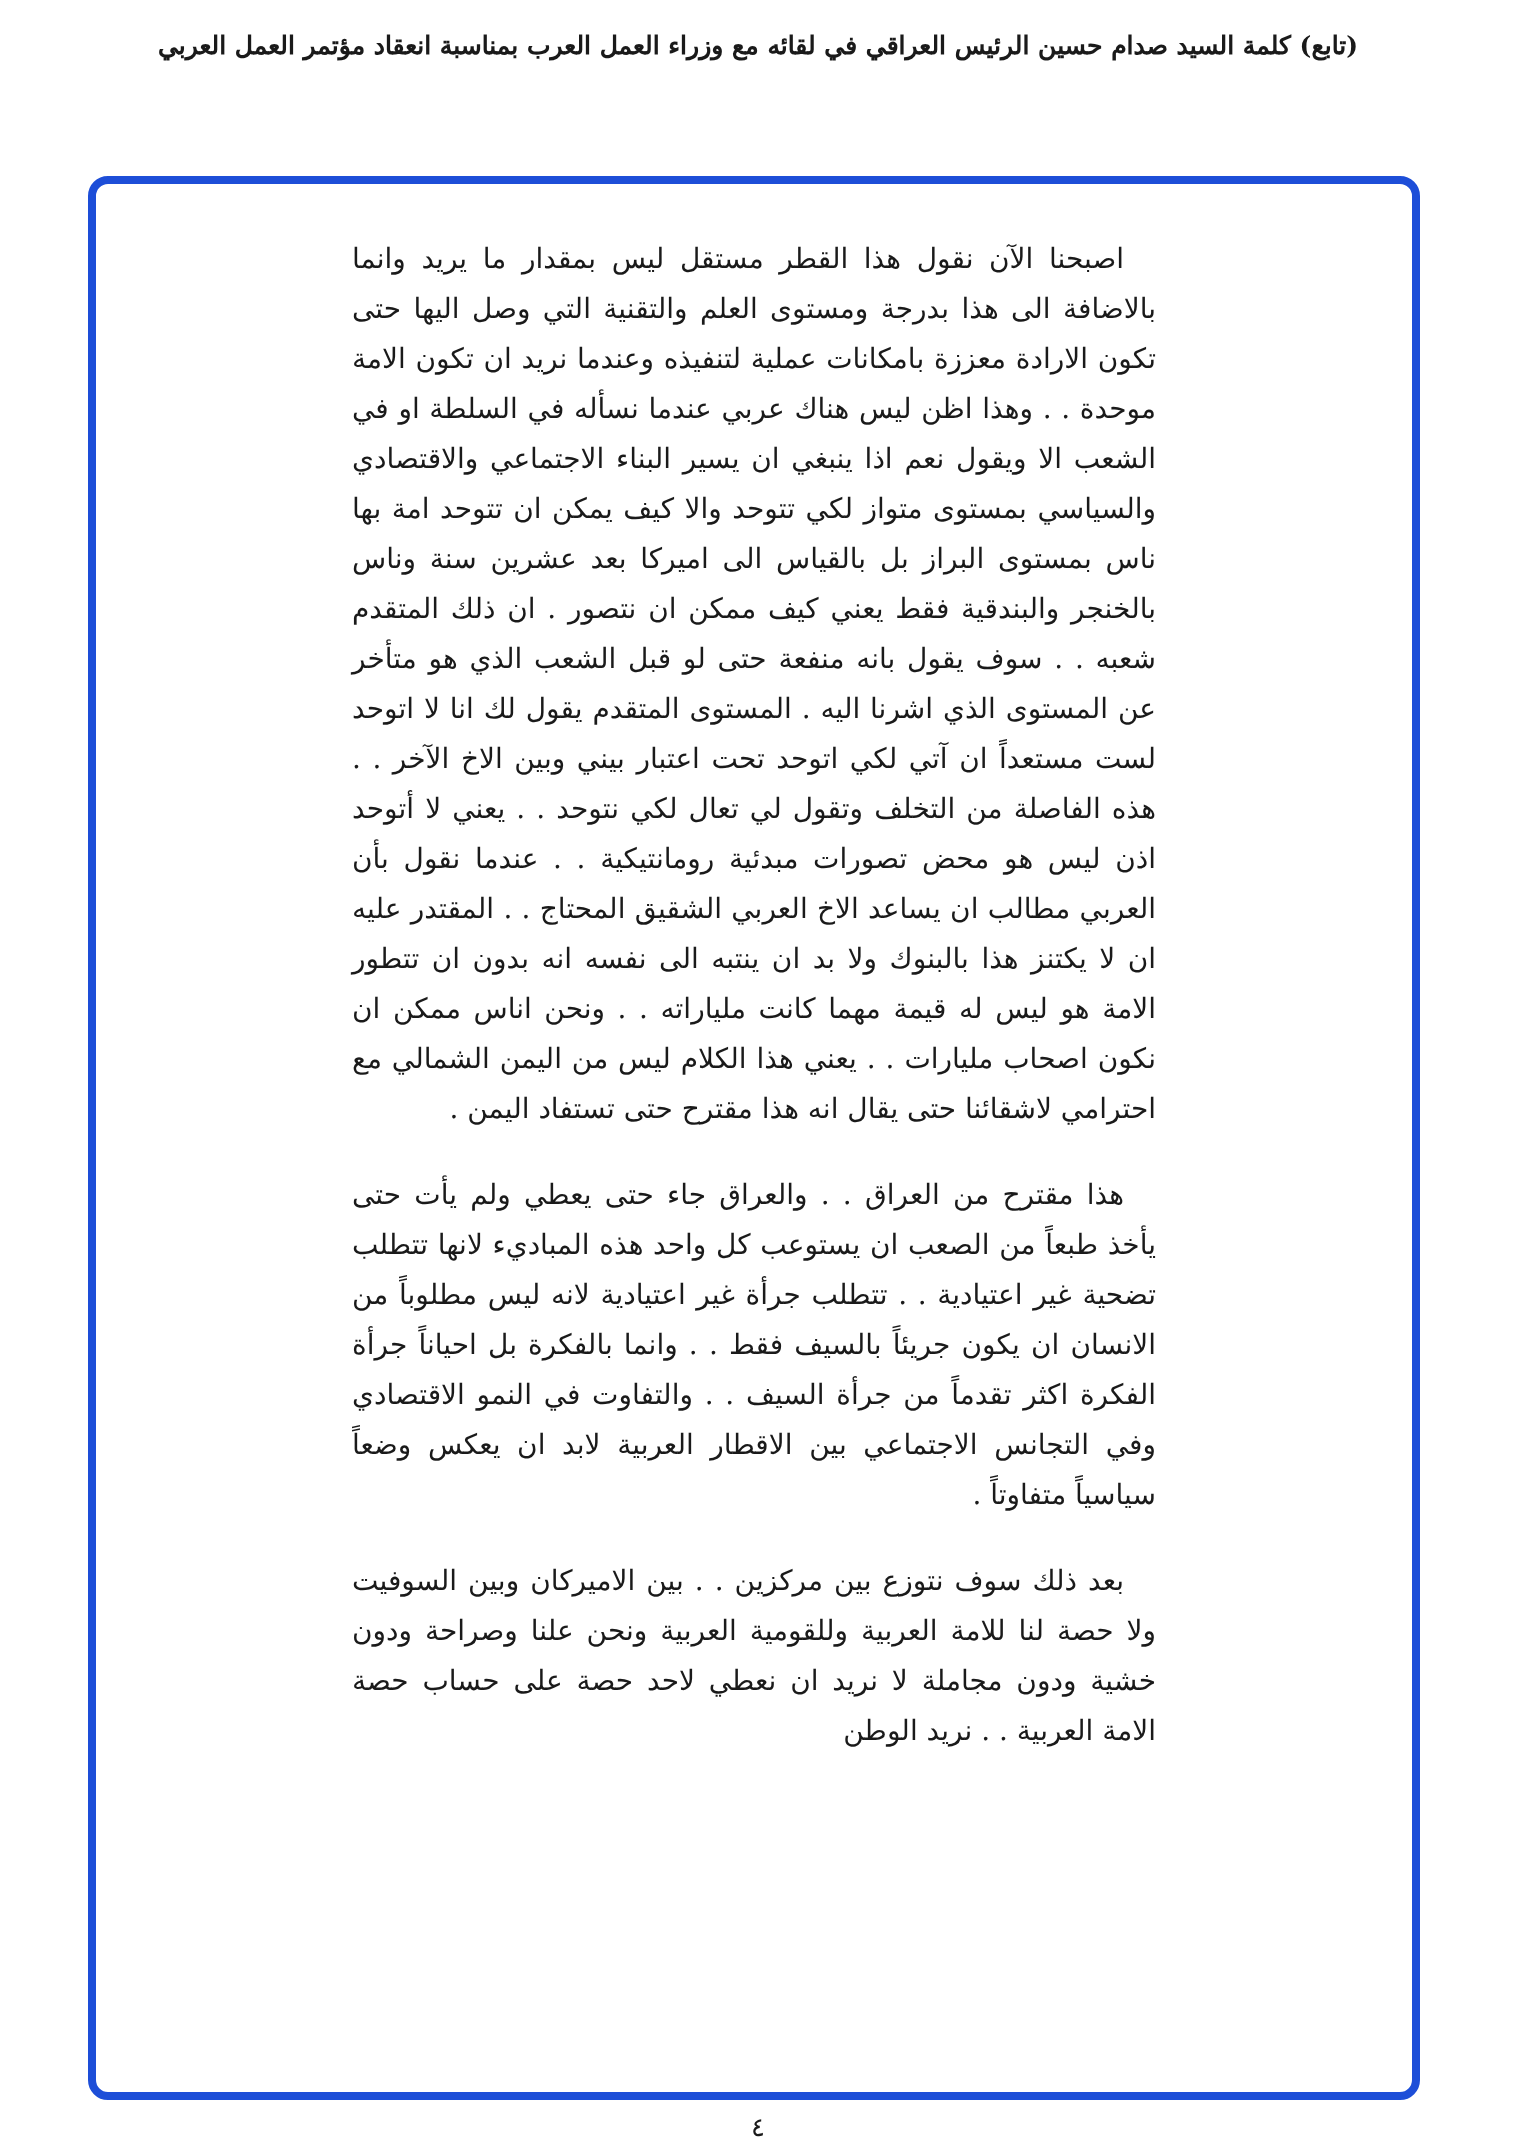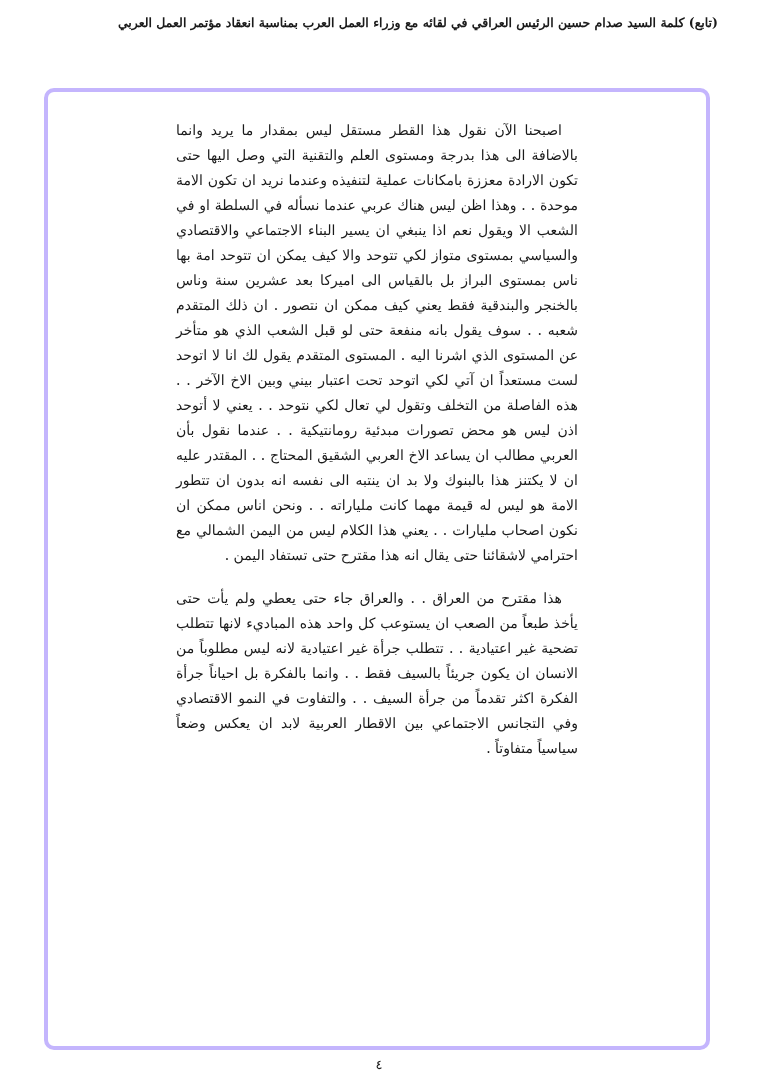--- a/index.html
+++ b/index.html
@@ -19,40 +19,40 @@
   .header {
     position: absolute;
     top: 14px;
     left: 40px;
     right: 40px;
     direction: rtl;
   }
   .header-line1 {
     font-size: 12.5px;
     font-weight: bold;
-    text-align: right;
+    text-align: center;
     line-height: 18px;
   }
   .header-line2 {
     margin-top: 7px;
     font-size: 10.5px;
     font-weight: bold;
     text-align: right;
     padding-right: 12px;
     line-height: 15px;
     color: #222222;
   }
   .frame {
     position: absolute;
     left: 44px;
     top: 88px;
     width: 666px;
     height: 962px;
     box-sizing: border-box;
-    border: 4px solid #c4b5fd;
+    border: 4px solid #1d4ed8;
     border-radius: 10px;
     background: #ffffff;
   }
   .text-column {
     width: 402px;
     margin: 26px auto 0 auto;
     direction: rtl;
     text-align: justify;
     font-size: 14px;
     line-height: 25px;
@@ -77,20 +77,21 @@
 <div class="page">
 
   <div class="header">
     <div class="header-line1">(تابع) كلمة السيد صدام حسين الرئيس العراقي في لقائه مع وزراء العمل العرب بمناسبة انعقاد مؤتمر العمل العربي</div>
   </div>
 
   <div class="frame">
     <div class="text-column">
       <p>اصبحنا الآن نقول هذا القطر مستقل ليس بمقدار ما يريد وانما بالاضافة الى هذا بدرجة ومستوى العلم والتقنية التي وصل اليها حتى تكون الارادة معززة بامكانات عملية لتنفيذه وعندما نريد ان تكون الامة موحدة . . وهذا اظن ليس هناك عربي عندما نسأله في السلطة او في الشعب الا ويقول نعم اذا ينبغي ان يسير البناء الاجتماعي والاقتصادي والسياسي بمستوى متواز لكي تتوحد والا كيف يمكن ان تتوحد امة بها ناس بمستوى البراز بل بالقياس الى اميركا بعد عشرين سنة وناس بالخنجر والبندقية فقط يعني كيف ممكن ان نتصور . ان ذلك المتقدم شعبه . . سوف يقول بانه منفعة حتى لو قبل الشعب الذي هو متأخر عن المستوى الذي اشرنا اليه . المستوى المتقدم يقول لك انا لا اتوحد لست مستعداً ان آتي لكي اتوحد تحت اعتبار بيني وبين الاخ الآخر . . هذه الفاصلة من التخلف وتقول لي تعال لكي نتوحد . . يعني لا أتوحد اذن ليس هو محض تصورات مبدئية رومانتيكية . . عندما نقول بأن العربي مطالب ان يساعد الاخ العربي الشقيق المحتاج . . المقتدر عليه ان لا يكتنز هذا بالبنوك ولا بد ان ينتبه الى نفسه انه بدون ان تتطور الامة هو ليس له قيمة مهما كانت ملياراته . . ونحن اناس ممكن ان نكون اصحاب مليارات . . يعني هذا الكلام ليس من اليمن الشمالي مع احترامي لاشقائنا حتى يقال انه هذا مقترح حتى تستفاد اليمن .</p>
       <p>هذا مقترح من العراق . . والعراق جاء حتى يعطي ولم يأت حتى يأخذ طبعاً من الصعب ان يستوعب كل واحد هذه المباديء لانها تتطلب تضحية غير اعتيادية . . تتطلب جرأة غير اعتيادية لانه ليس مطلوباً من الانسان ان يكون جريئاً بالسيف فقط . . وانما بالفكرة بل احياناً جرأة الفكرة اكثر تقدماً من جرأة السيف . . والتفاوت في النمو الاقتصادي وفي التجانس الاجتماعي بين الاقطار العربية لابد ان يعكس وضعاً سياسياً متفاوتاً .</p>
+      <p>بعد ذلك سوف نتوزع بين مركزين . . بين الاميركان وبين السوفيت ولا حصة لنا للامة العربية وللقومية العربية ونحن علنا وصراحة ودون خشية ودون مجاملة لا نريد ان نعطي لاحد حصة على حساب حصة الامة العربية . . نريد الوطن</p>
     </div>
   </div>
 
   <div class="footer">
     <span>٤</span>
   </div>
 
 </div>
 
 </body></html>

